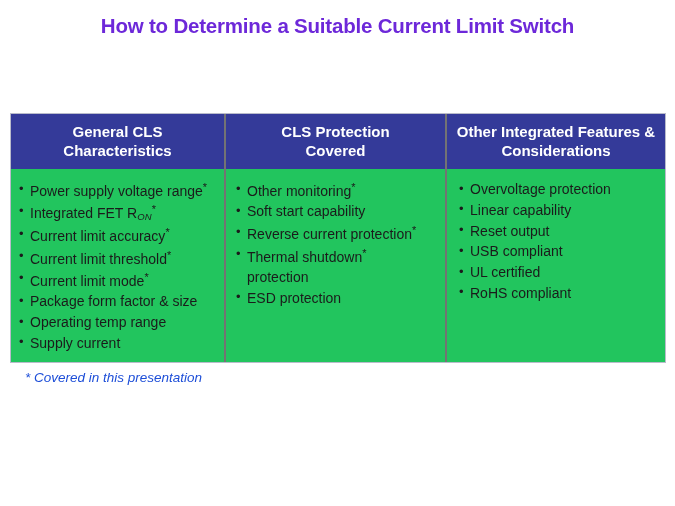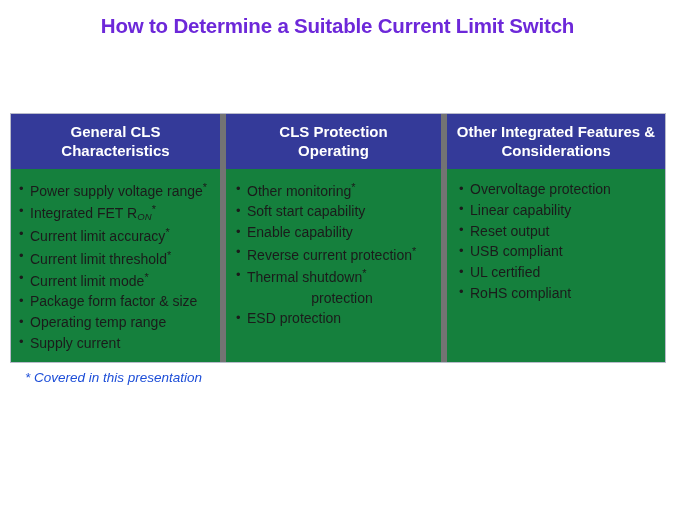--- a/index.html
+++ b/index.html
@@ -39,21 +39,21 @@
     border: 1px solid #b9bbcb;
     box-sizing: border-box;
     display: flex;
     background: #ccceDE;
   }
 
   .cls-col {
     display: flex;
     flex-direction: column;
     box-sizing: border-box;
-    border-right: 6px solid #737373;
+    border-right: 2px solid #737373;
   }
   .cls-col:last-child {
     border-right: none;
   }
   .col-1 { width: 215px; }
   .col-2 { width: 221px; }
   .col-3 { width: 218px; }
 
   .col-header {
     background: #343a99;
@@ -66,21 +66,21 @@
     box-sizing: border-box;
     height: 55px;
     display: flex;
     align-items: center;
     justify-content: center;
   }
   .col-header-inner { width: 100%; }
 
   .col-body {
     flex: 1;
-    background: #15803d;
+    background: #22c55e;
     padding: 10px 4px 0 8px;
     box-sizing: border-box;
   }
   .col-2 .col-body { padding-left: 10px; }
   .col-3 .col-body { padding-left: 12px; }
 
   ul.bullets {
     list-style: none;
     margin: 0;
     padding: 0;
@@ -96,21 +96,20 @@
   ul.bullets li::before {
     content: "\2022";
     position: absolute;
     left: 0;
     top: -0.5px;
     font-size: 13px;
     color: #1b1b1b;
   }
   ul.bullets li.cont {
     padding-left: 11px;
-    text-align: center;
   }
   ul.bullets li.cont::before {
     content: "";
   }
 
   sub {
     font-size: 0.68em;
     vertical-align: -0.22em;
     letter-spacing: 0.2px;
     font-style: italic;
@@ -156,28 +155,27 @@
           <li><span>Operating temp range</span></li>
           <li><span>Supply current</span></li>
         </ul>
     </div>
   </div>
 
   <div class="cls-col col-2">
     <div class="col-header">
       <div class="col-header-inner">
         <div>CLS Protection</div>
-        <div>Operating</div>
+        <div>Covered</div>
       </div>
     </div>
     <div class="col-body">
       <ul class="bullets">
           <li><span>Other monitoring</span><sup>*</sup></li>
           <li><span>Soft start capability</span></li>
-          <li><span>Enable capability</span></li>
           <li><span>Reverse current protection</span><sup>*</sup></li>
           <li><span>Thermal shutdown</span><sup>*</sup></li>
           <li class="cont">protection</li>
           <li><span>ESD protection</span></li>
         </ul>
     </div>
   </div>
 
   <div class="cls-col col-3">
     <div class="col-header">

